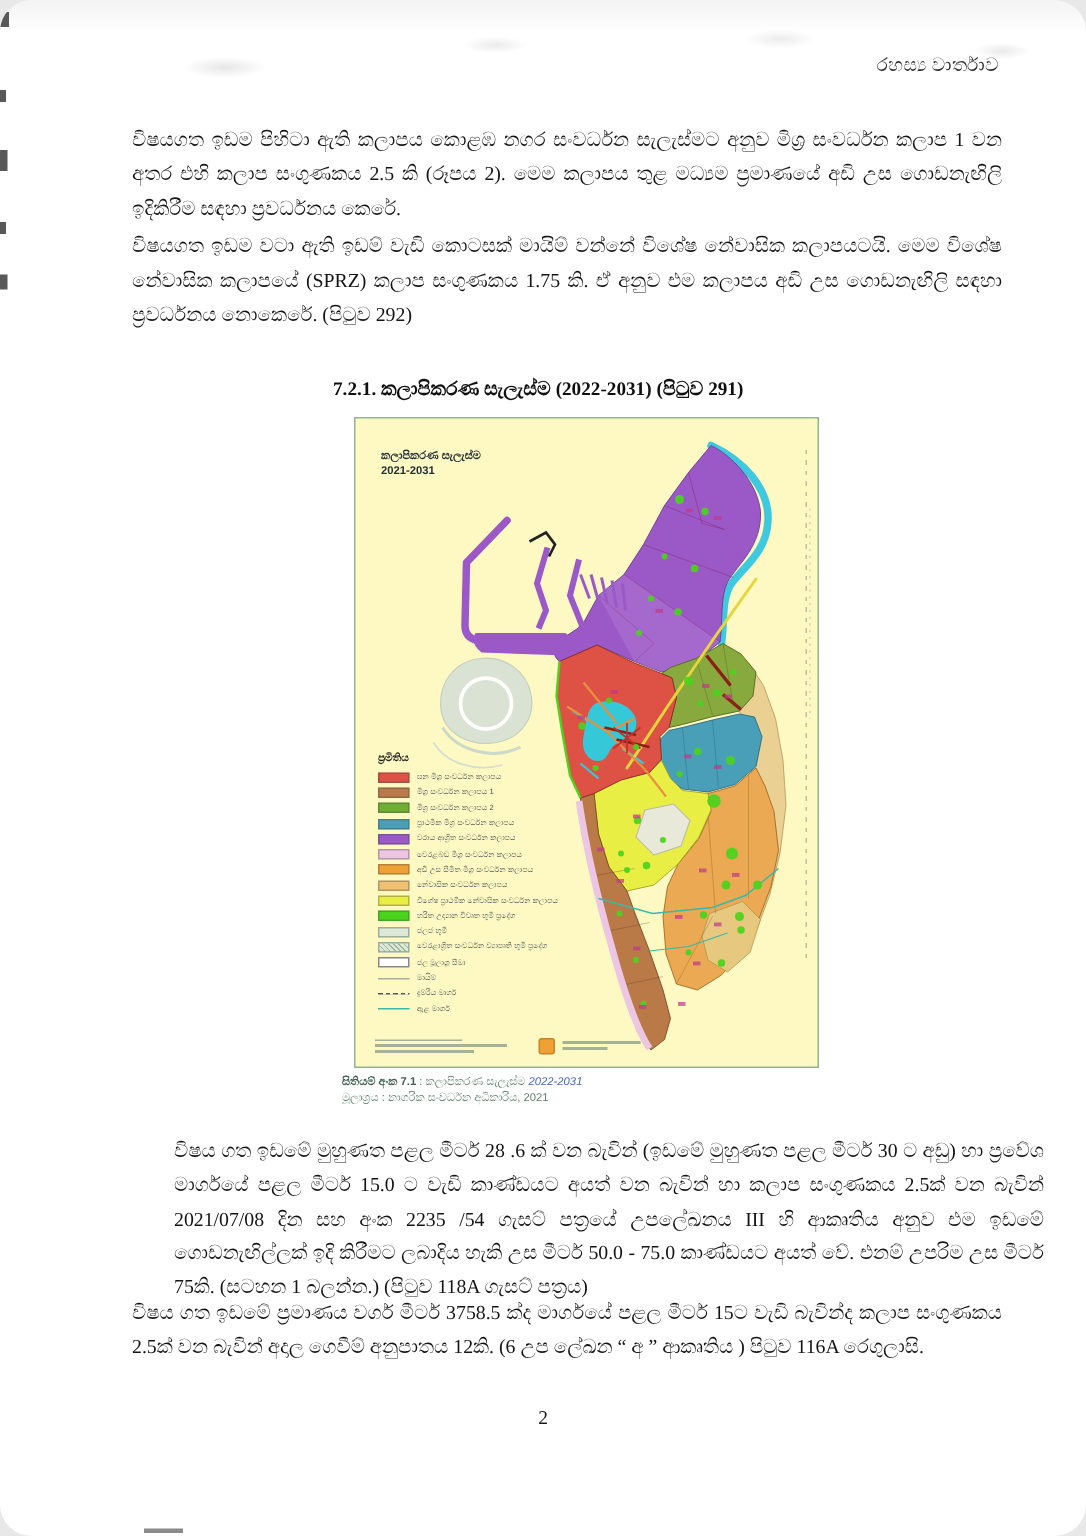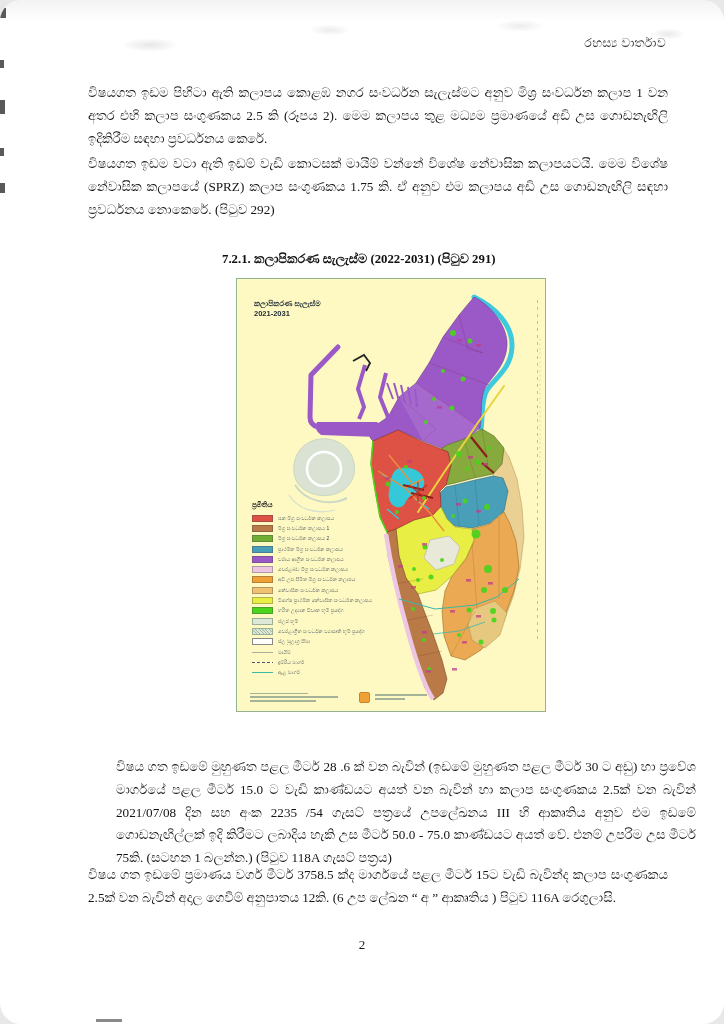--- a/index.html
+++ b/index.html
@@ -357,19 +357,23 @@
     </div>
     <div class="inbox-swatch"></div>
     <div class="inbox-note">
       <div class="bar" style="width:52px;"></div>
       <div class="bar" style="width:30px;"></div>
     </div>
   </div>
 
   <div class="scan-vline"></div>
 
+  <div class="map-caption">
+    <div><span class="cap-bold">සිතියම් අංක 7.1</span><span> :  කලාපිකරණ සැලැස්ම </span><span class="cap-year">2022-2031</span></div>
+    <div>මූලාශ්‍රය :  නාගරික සංවර්ධන අධිකාරිය, 2021</div>
+  </div>
 
   <div class="para p3">විෂය ගත ඉඩමේ මුහුණත පළල  මීටර් 28 .6 ක් වන බැවින් (ඉඩමේ මුහුණත පළල මීටර් 30 ට අඩු) හා ප්‍රවේශ මාර්ගයේ පළල මීටර් 15.0 ට වැඩි කාණ්ඩයට අයත් වන බැවින් හා කලාප සංගුණකය 2.5ක් වන බැවින් 2021/07/08 දින සහ අංක 2235 /54 ගැසට් පත්‍රයේ උපලේඛනය III හි ආකෘතිය අනුව එම ඉඩමේ ගොඩනැඟිල්ලක් ඉදි කිරීමට ලබාදිය හැකි උස මීටර් 50.0  - 75.0 කාණ්ඩයට අයත් වේ. එනම් උපරිම උස මීටර් 75කි. (සටහන 1 බලන්න.) (පිටුව 118A ගැසට් පත්‍රය)</div>
   <div class="para p4">විෂය ගත ඉඩමේ ප්‍රමාණය වර්ග මීටර් 3758.5 ක්ද මාර්ගයේ පළල මීටර් 15ට වැඩි බැවින්ද කලාප සංගුණකය 2.5ක් වන බැවින් අදාල ගෙවීම් අනුපාතය 12කි. (6 උප ලේඛන “ අ ” ආකෘතිය ) පිටුව 116A රෙගුලාසි.</div>
 
   <div class="page-num">2</div>
 
 </div>
 
 </body></html>

